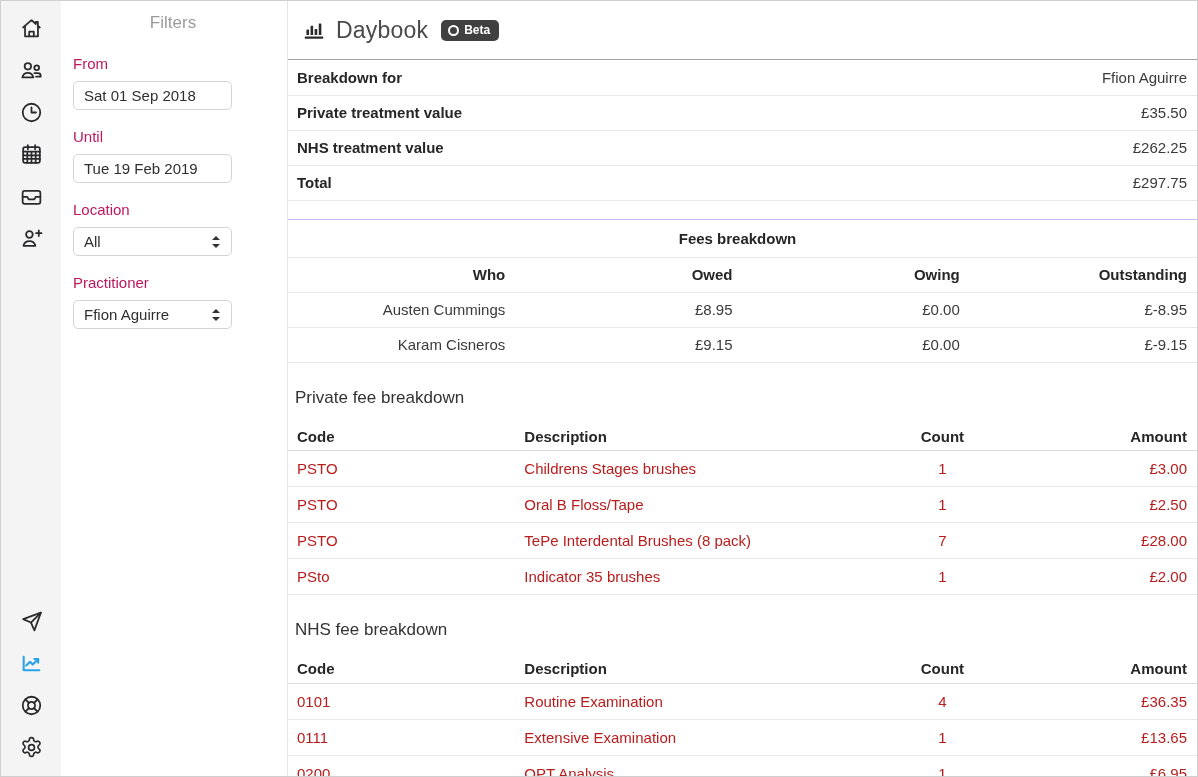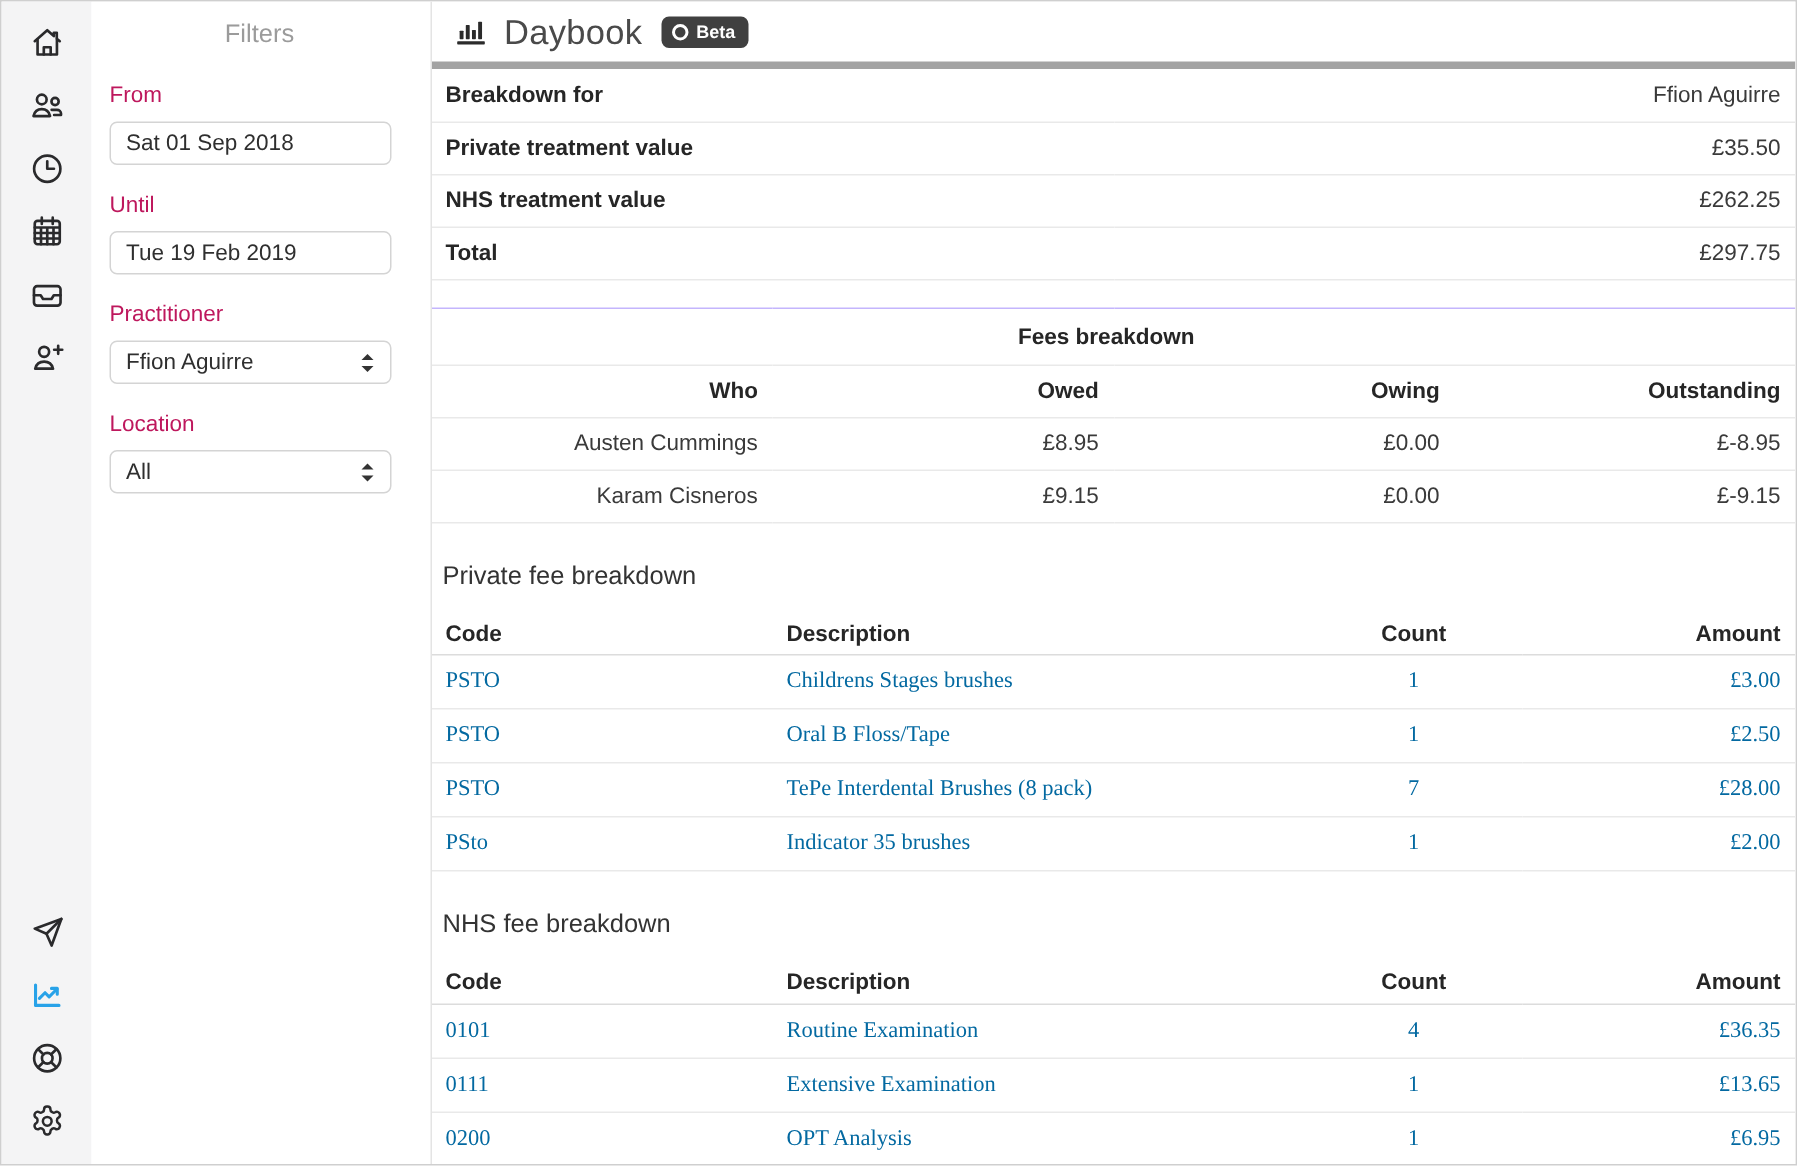--- a/index.html
+++ b/index.html
@@ -26,33 +26,33 @@
 
   
   .filters {
     width:227px; flex:0 0 227px; background:#fff; height:100%;
     border-right:1px solid #e4e4e4; padding:12px 14px 0 12px;
   }
   .filters-title { text-align:center; color:#9b9b9b; font-size:17px; font-weight:400; margin-bottom:22px; }
   .field { margin-bottom:18px; }
   .field-label { font-size:15px; color:#be185d; margin-bottom:9px; }
   .text-input, .select-box {
-    width:188px; height:29px; border:1px solid #d4d4d4; border-radius:5px;
+    width:159px; height:29px; border:1px solid #d4d4d4; border-radius:5px;
     font-size:15px; color:#2f2f2f; background:#fff; padding:0 10px;
     font-family:inherit;
   }
   .select-box {
     display:flex; align-items:center; justify-content:space-between; cursor:pointer;
   }
   .select-box svg { width:10px; height:14px; flex:0 0 10px; color:#333; }
 
   
   .main { flex:1 1 auto; height:100%; background:#fff; overflow:hidden; }
   .main-header {
-    height:45px; border-bottom:5px solid #a3a3a3;
+    height:59px; border-bottom:1px solid #a3a3a3;
     display:flex; align-items:center; padding-left:13px; gap:9px;
   }
   .main-title { font-size:23px; font-weight:300; color:#4a4a4a; letter-spacing:.2px; }
   .main-header .bars-icon svg { width:26px; height:26px; display:block; }
   .beta-badge {
     background:#404040; color:#fff; font-size:12px; font-weight:bold;
     border-radius:5px; height:21px; padding:0 9px 0 7px;
     display:inline-flex; align-items:center; gap:5px; margin-left:4px;
   }
   .beta-ring { width:11px; height:11px; border:2px solid #fff; border-radius:50%; display:inline-block; }
@@ -64,21 +64,21 @@
   .summary-table td.val { text-align:right; color:#3a3a3a; padding-right:10px; }
 
   .fees-table { margin-top:18px; border-top:1px solid #c4b5fd; }
   .fees-table .tbl-caption td { text-align:center; font-weight:bold; color:#262626; height:38px; }
   .fees-table th { font-weight:bold; color:#262626; text-align:right; padding-right:10px; }
   .fees-table td { text-align:right; color:#3a3a3a; padding-right:10px; }
 
   .section-title { font-size:17px; font-weight:400; color:#333; margin:25px 0 15px 0; padding-left:7px; }
 
   .codes-table th { font-weight:bold; color:#262626; height:28px; border-bottom:1px solid #dcdcdc; }
-  .codes-table td { color:#0369a1; height:36px;font-family:Liberation Serif, serif; }
+  .codes-table td { color:#b91c1c; height:36px; }
   .codes-table .c-code   { text-align:left;  padding-left:9px;  width:26%; }
   .codes-table .c-desc   { text-align:left;  width:38%; }
   .codes-table .c-count  { text-align:center; width:16%; }
   .codes-table .c-amount { text-align:right; padding-right:10px; width:20%; }
 
   .content { padding:0; }
 </style>
 </head>
 <body>
 
@@ -163,34 +163,34 @@
     <div class="field-label">From</div>
     <input class="text-input" type="text" value="Sat 01 Sep 2018" style="">
   </div>
 
   <div class="field">
     <div class="field-label">Until</div>
     <input class="text-input" type="text" value="Tue 19 Feb 2019" style="">
   </div>
 
   <div class="field">
+    <div class="field-label">Location</div>
+    <div class="select-box">
+      <span>All</span>
+      <svg viewBox="0 0 10 14">
+        <path d="M1 5 5 1l4 4z" fill="#333"></path>
+          <path d="M1 9l4 4 4-4z" fill="#333"></path>
+      </svg>
+    </div>
+  </div>
+
+  <div class="field">
     <div class="field-label">Practitioner</div>
     <div class="select-box">
       <span>Ffion Aguirre</span>
-      <svg viewBox="0 0 10 14">
-        <path d="M1 5 5 1l4 4z" fill="#333"></path>
-          <path d="M1 9l4 4 4-4z" fill="#333"></path>
-      </svg>
-    </div>
-  </div>
-
-  <div class="field">
-    <div class="field-label">Location</div>
-    <div class="select-box">
-      <span>All</span>
       <svg viewBox="0 0 10 14">
         <path d="M1 5 5 1l4 4z" fill="#333"></path>
           <path d="M1 9l4 4 4-4z" fill="#333"></path>
       </svg>
     </div>
   </div>
 </aside>
 
 <main class="main">
   <header class="main-header">

